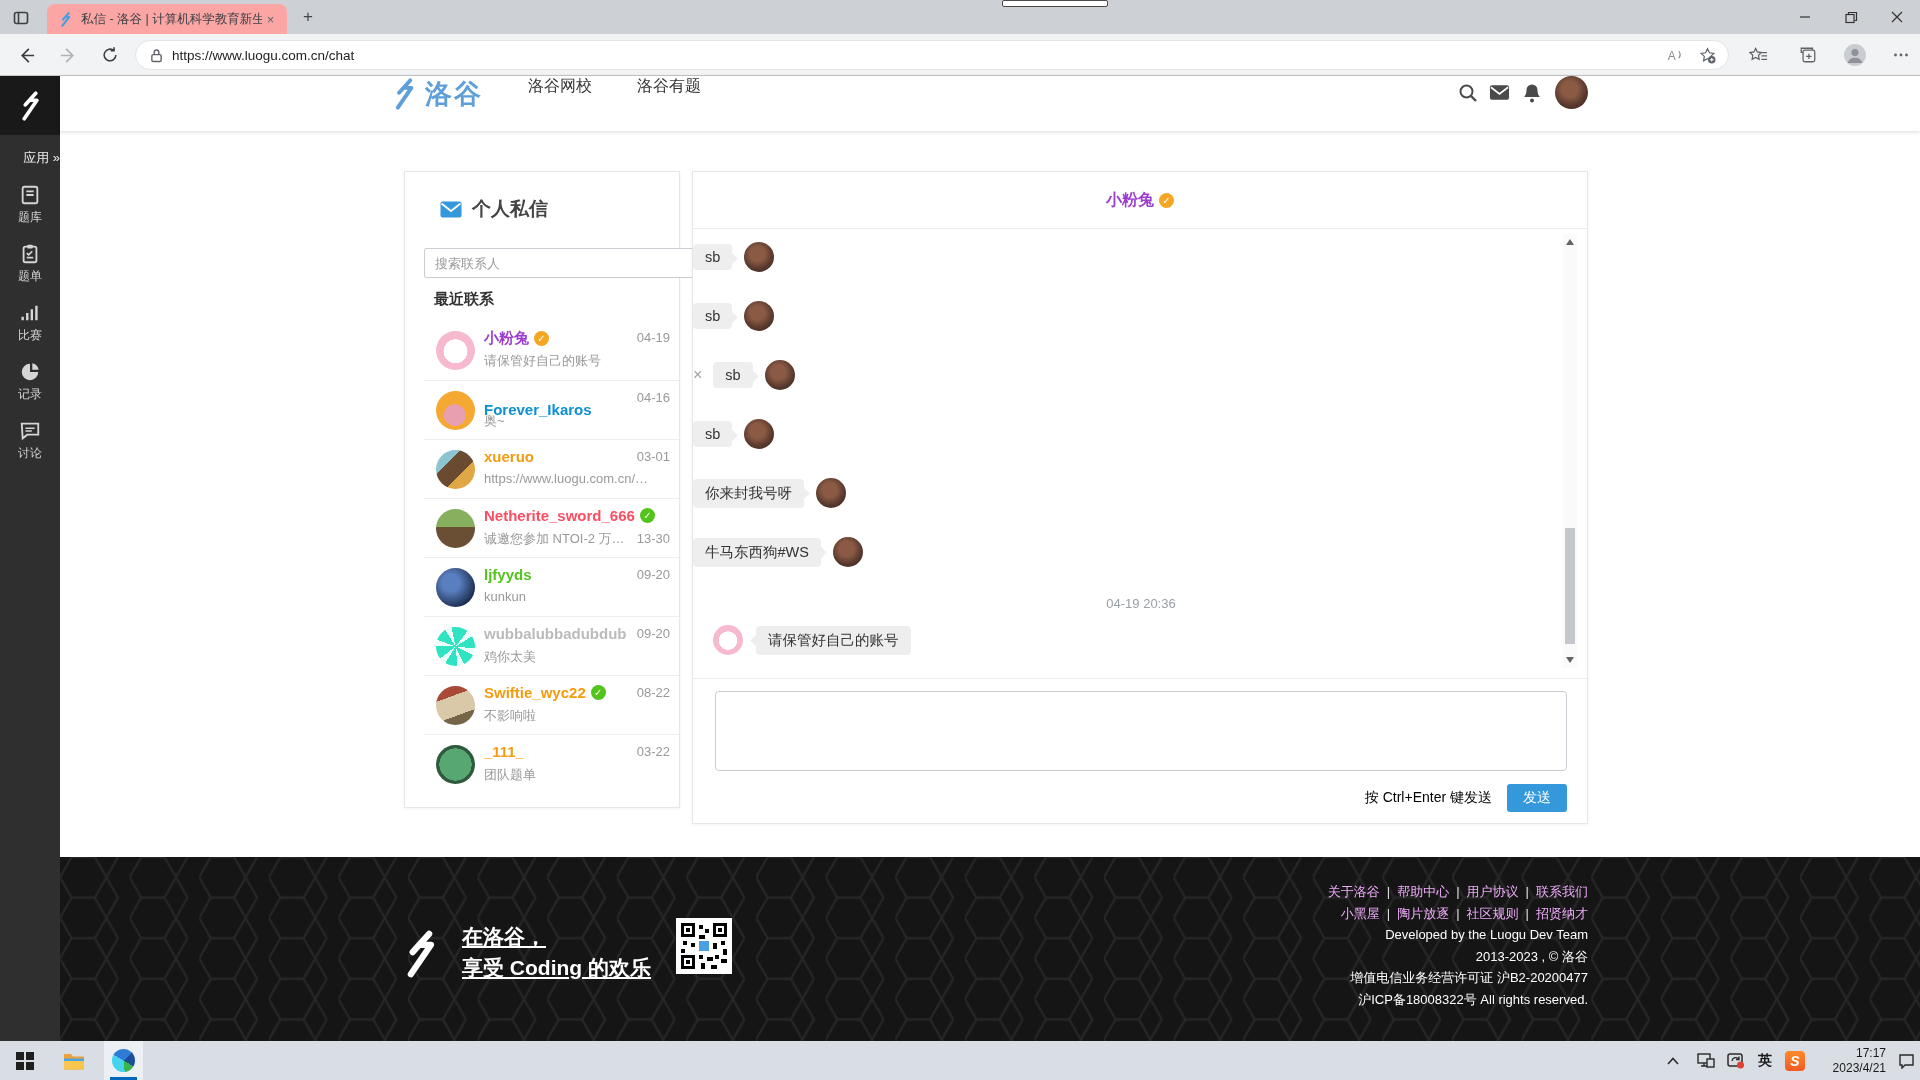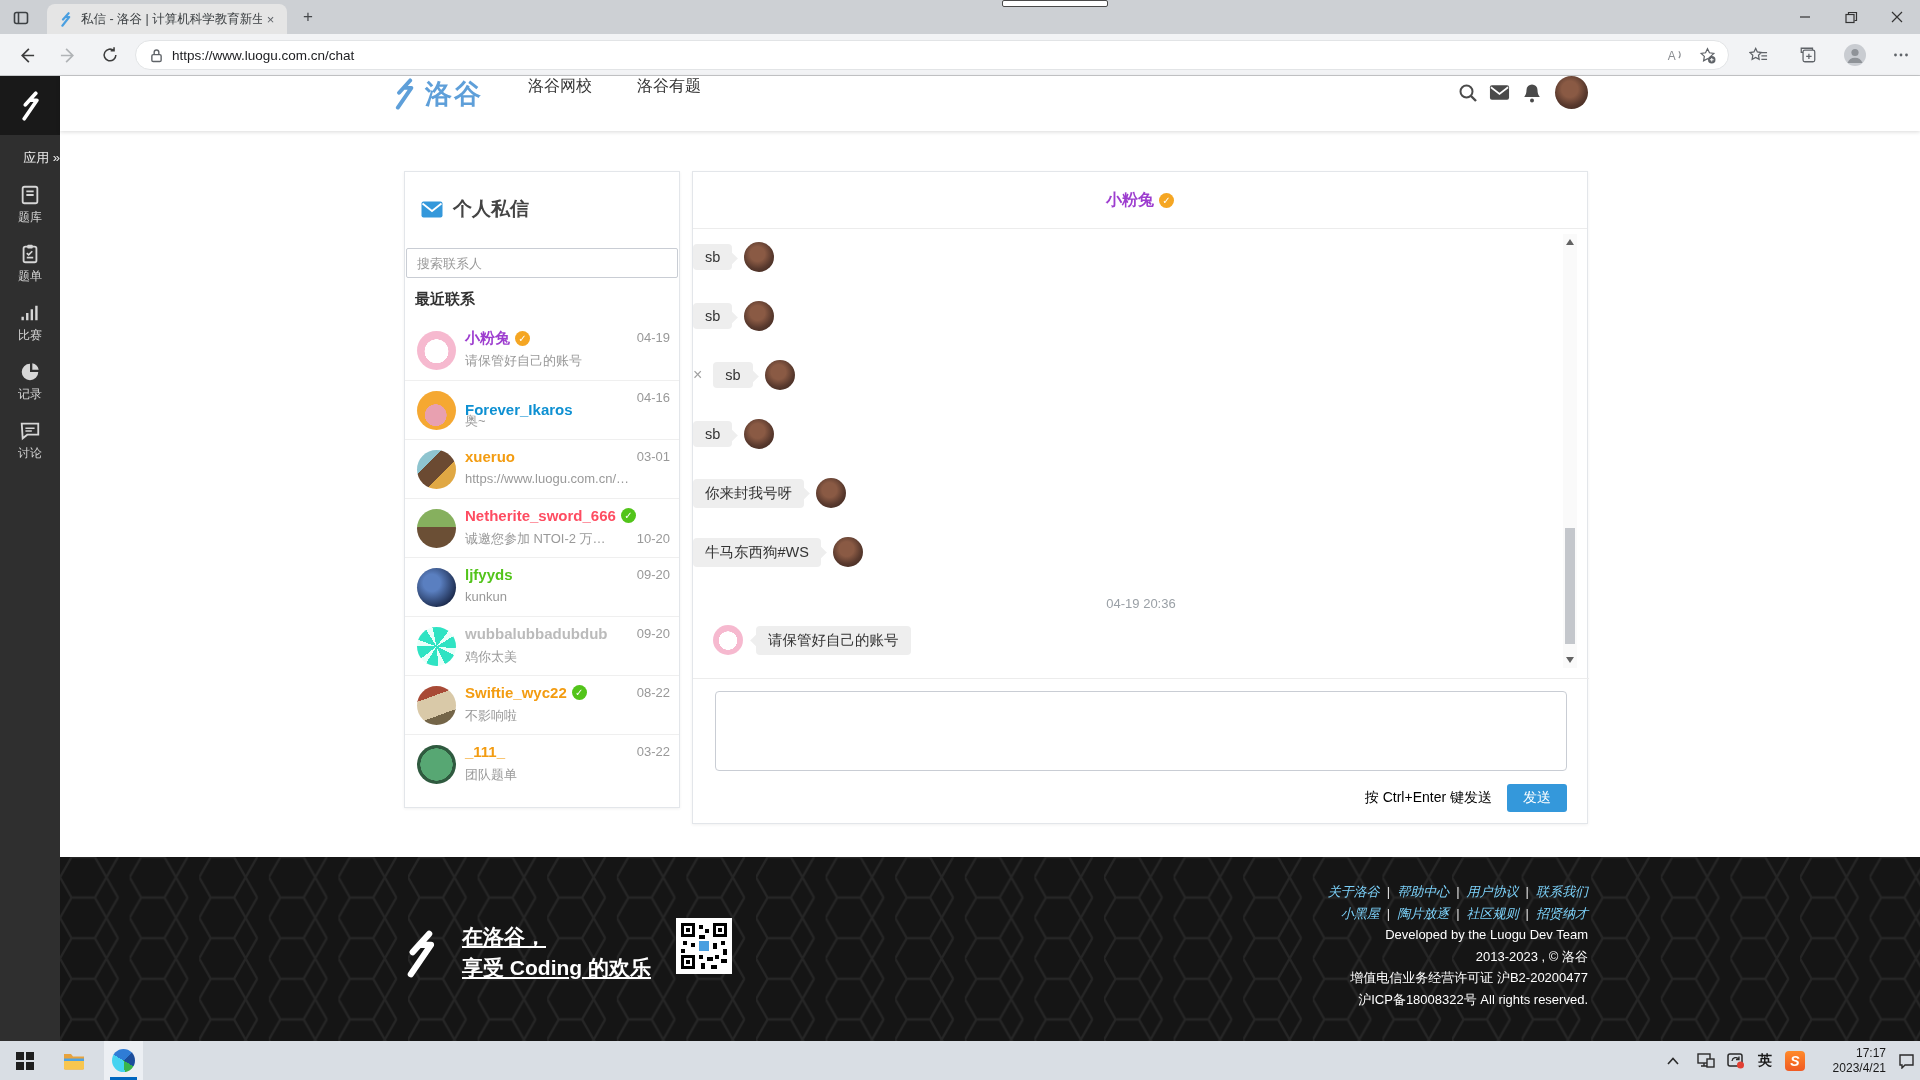--- a/index.html
+++ b/index.html
@@ -2,21 +2,21 @@
 <html><head>
 <meta charset="utf-8">
 <style>
   * { margin:0; padding:0; box-sizing:border-box; }
   html,body { width:1920px; height:1080px; overflow:hidden;
     font-family:"Liberation Sans","DejaVu Sans",sans-serif; background:#fff; }
 
   
   #tabstrip { position:absolute; left:0; top:0; width:1920px; height:34px; background:#cdd0d4; }
   #tab-actions { position:absolute; left:10px; top:7px; width:22px; height:22px; display:flex; align-items:center; justify-content:center; }
-  .tab { position:absolute; left:47px; top:4px; width:240px; height:30px; background:#e5e5e5;
+  .tab { position:absolute; left:47px; top:4px; width:240px; height:30px; background:#fca5a5;
     border-radius:8px 8px 0 0; display:flex; align-items:center; padding:0 8px 0 11px; }
   .tab-title { flex:1; font-size:12.5px; color:#3c4043; white-space:nowrap; overflow:hidden; margin-left:8px; }
   .tab-close { width:17px; height:17px; display:flex; align-items:center; justify-content:center;
     font-size:13px; color:#5f6368; border-radius:4px; }
   #newtab-btn { position:absolute; left:299px; top:8px; width:18px; height:18px; color:#45484b;
     font-size:17px; line-height:17px; text-align:center; }
   .wc { position:absolute; top:0; width:46px; height:34px; display:flex; align-items:center; justify-content:center; color:#333; }
   #wc-min{ right:92px; } #wc-max{ right:46px; } #wc-close{ right:0; }
 
   #toolbar { position:absolute; left:0; top:34px; width:1920px; height:42px; background:#f2f3f5; border-bottom:1px solid #c6c8ca; }
@@ -42,21 +42,21 @@
   #logo { display:flex; align-items:center; }
   #logo .wordmark { font-size:27px; font-weight:bold; color:#5e9fd9; letter-spacing:2px; margin-left:6px; }
   .nav-link { font-size:16px; color:#333; margin-left:45px; }
   #nav-right { margin-left:auto; display:flex; align-items:center; }
   .nav-right-ic { width:21px; height:21px; margin-left:11px; display:flex; align-items:center; justify-content:center; }
   #nav-avatar { width:33px; height:33px; border-radius:50%; margin-left:13px;
     background:radial-gradient(circle at 45% 40%, #8a5a44 0 30%, #5a3a2e 60%, #33201a); }
 
   .panel { position:absolute; background:#fff; border:1px solid #e3e6ea; box-shadow:0 1px 3px rgba(0,0,0,.06); }
   
-  #contacts-panel { left:344px; top:95px; width:276px; height:637px; }
+  #contacts-panel { left:344px; top:95px; width:276px; height:637px;padding-left:19px; }
   #cp-header { margin:24px 0 0 16px; display:flex; align-items:center; }
   #cp-header .t { font-size:19px; font-weight:bold; color:#444; margin-left:10px; }
   #cp-search { display:block; width:272px; height:30px; margin:26px auto 0 auto; border:1px solid #c9cdd4;
     border-radius:2px; padding:0 10px; font-size:13px; color:#333; outline:none; }
   #cp-search::placeholder { color:#999; }
   #cp-section { margin:12px 0 0 10px; font-size:15px; font-weight:bold; color:#333; }
   #cp-list { margin-top:12px; }
   .c-row { position:relative; height:59px; border-top:1px solid #efefef; }
   .c-row:first-child { border-top:none; }
   .c-avatar { position:absolute; left:12px; top:10px; width:39px; height:39px; border-radius:50%; }
@@ -111,21 +111,21 @@
   #send-hint { font-size:14px; color:#000000; margin-right:15px; }
   #send-btn { width:60px; height:28px; background:#3498db; color:#fff; font-size:14px; border:none; border-radius:3px; }
 
   
   #footer { position:absolute; left:0; top:781px; width:1860px; height:184px; background:#151515; overflow:hidden; }
   #footer svg.hexbg { position:absolute; left:0; top:0; }
   #f-left { position:absolute; left:338px; top:64px; display:flex; }
   #f-tagline { margin-left:20px; color:#fff; font-weight:bold; font-size:21px; line-height:31px;text-decoration:underline; }
   #f-qr { position:absolute; left:616px; top:61px; width:56px; height:56px; background:#fff; padding:3px; }
   #f-right { position:absolute; right:332px; top:24px; text-align:right; color:#fff; font-size:13px; line-height:21.5px; }
-  #f-right a { color:#7dd3fc; text-decoration:none;font-style:italic; }
+  #f-right a { color:#f0abfc; text-decoration:none; }
   .f-sep { color:#e0e0e0; padding:0 7px; }
 
   
   #taskbar { position:absolute; left:0; top:1041px; width:1920px; height:39px; background:#d9dee4; }
   .tk { position:absolute; top:0; height:39px; display:flex; align-items:center; justify-content:center; }
   #tk-start { left:8px; width:34px; }
   #tk-folder { left:57px; width:34px; }
   #tk-edge { left:104px; width:39px; background:#eceff3; }
   #tk-edge::after { content:""; position:absolute; left:6px; right:6px; bottom:0; height:3px; background:#0067c0; }
   #edge-orb { width:23px; height:23px; border-radius:50%;
@@ -358,21 +358,21 @@
         <div class="c-msg">https://www.luogu.com.cn/p...</div>
         <div class="c-date">03-01</div>
       </div>
       <div class="c-row">
         <div class="c-avatar av4"></div>
         <div class="c-name-line">
             <span class="c-name nc-red">Netherite_sword_666</span>
             <span class="badge green">✓</span>
           </div>
         <div class="c-msg" style="max-width:150px">诚邀您参加 NTOI-2 万圣...</div>
-        <div class="c-date line2">10-20</div>
+        <div class="c-date line2">13-30</div>
       </div>
       <div class="c-row">
         <div class="c-avatar av5"></div>
         <div class="c-name-line">
             <span class="c-name nc-green">ljfyyds</span>
           </div>
         <div class="c-msg">kunkun</div>
         <div class="c-date">09-20</div>
       </div>
       <div class="c-row">

